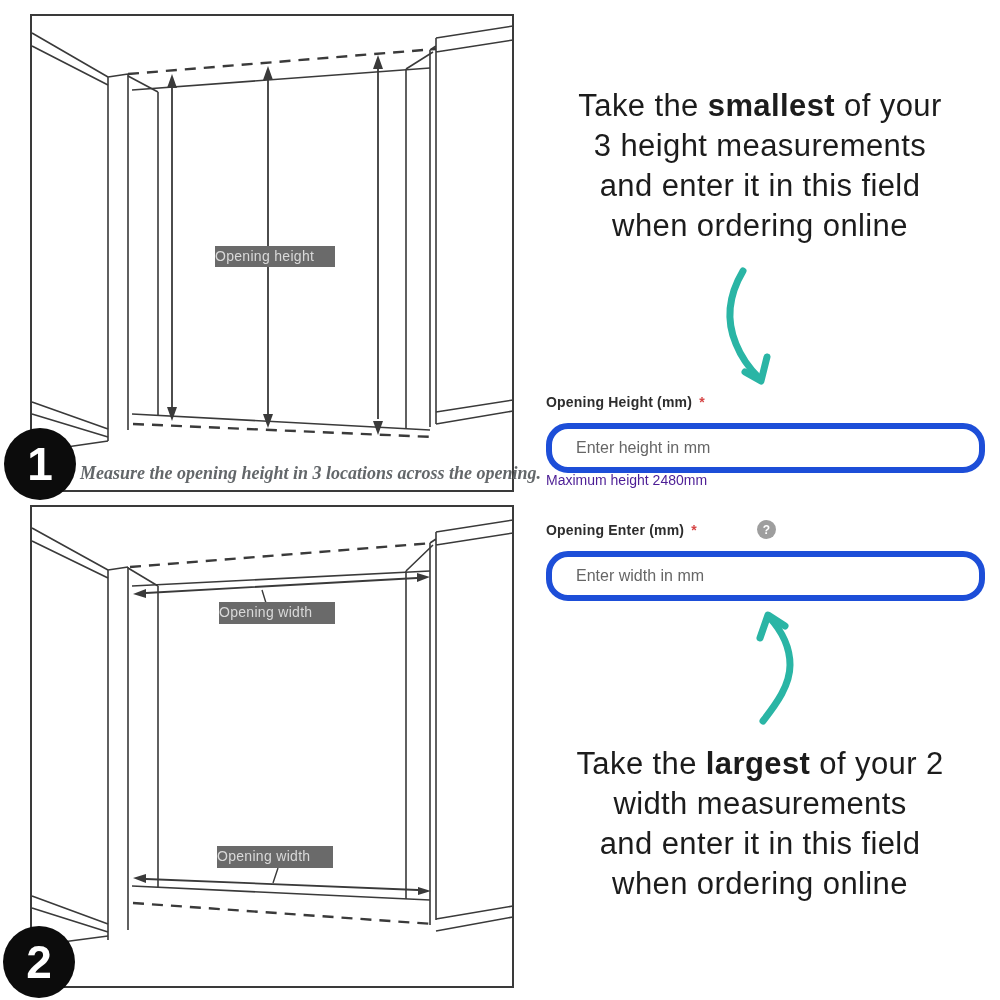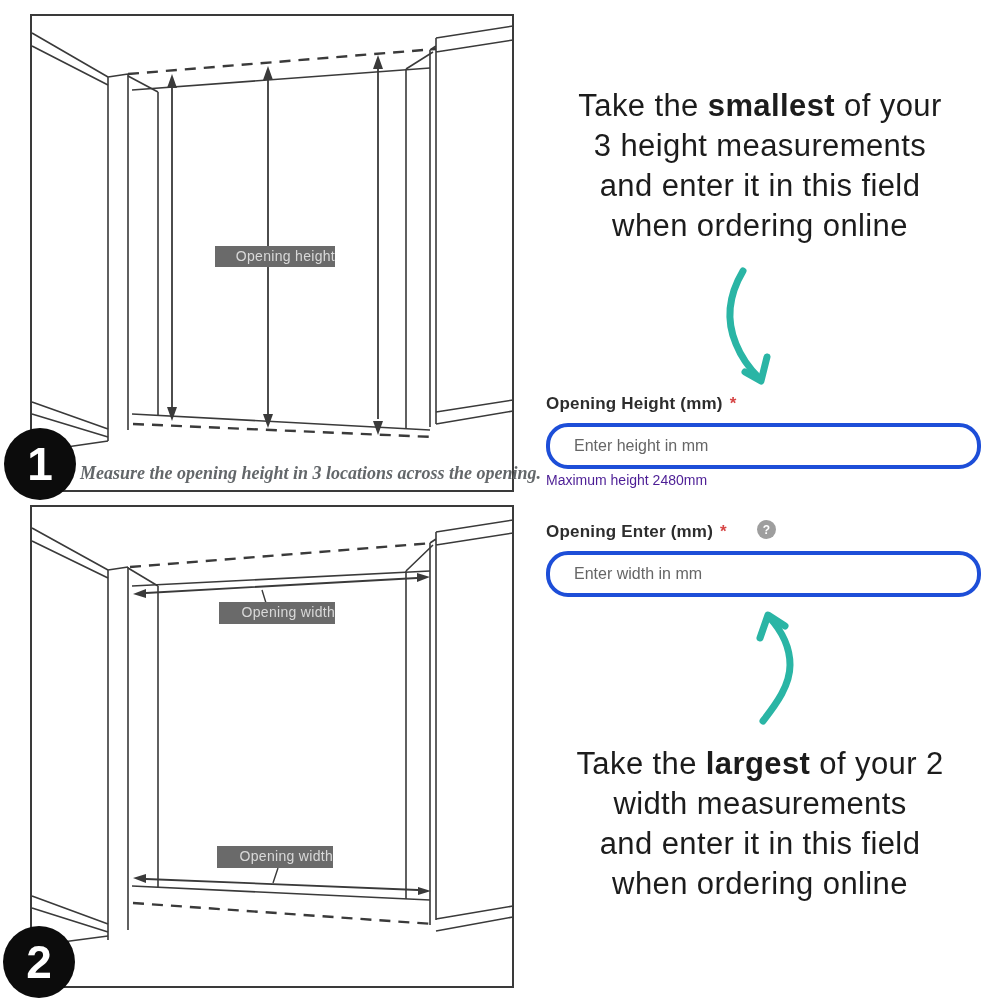--- a/index.html
+++ b/index.html
@@ -2,35 +2,35 @@
 <html><head>
 <meta charset="utf-8">
 <style>
   html,body{margin:0;padding:0;background:#ffffff;}
   .canvas{position:relative;width:1000px;height:1000px;background:#ffffff;overflow:hidden;
           font-family:"Liberation Sans",sans-serif;}
   .linework{position:absolute;left:0;top:0;width:1000px;height:1000px;}
 
   
   .measure-tag{position:absolute;background:#6a6a6a;color:#d9d9d9;font-size:14px;
-               line-height:21px;text-align:right;letter-spacing:.3px;}
+               line-height:21px;text-align:left;letter-spacing:.3px;}
   .step-badge{position:absolute;width:72px;height:72px;border-radius:50%;background:#0c0c0c;
               color:#ffffff;font-size:46px;font-weight:700;display:flex;align-items:center;
               justify-content:center;}
   .caption{position:absolute;font-family:Liberation Serif, serif;font-style:italic;
            font-weight:600;font-size:18px;color:#63676a;white-space:nowrap;}
 
   
   .note{position:absolute;left:540px;width:440px;text-align:center;font-size:31px;
         line-height:40px;color:#1c1c1c;letter-spacing:.4px;white-space:pre-line;}
   .note b{font-weight:700;}
-  .field-label{position:absolute;font-size:17px;font-weight:700;color:#2d2d2d;
+  .field-label{position:absolute;font-size:14px;font-weight:700;color:#2d2d2d;
                letter-spacing:.2px;}
   .req{color:#d64545;font-weight:700;margin-left:7px;}
-  .pill-input{position:absolute;left:546px;width:403px;height:38px;border:4px solid #1d4ed8;
+  .pill-input{position:absolute;left:546px;width:403px;height:38px;border:6px solid #1d4ed8;
               border-radius:22px;background:#ffffff;font-size:16px;color:#444;
               padding:0 0 0 24px;outline:none;font-family:"Liberation Sans",sans-serif;}
   .pill-input::placeholder{color:#666666;opacity:1;}
   .helper{position:absolute;font-size:14px;color:#4c1d95;}
   .help-badge{position:absolute;left:757px;top:520px;width:19px;height:19px;border-radius:50%;
               background:#9e9e9e;color:#ffffff;font-size:12px;font-weight:700;display:flex;
               align-items:center;justify-content:center;}
 </style>
 </head>
 <body>

